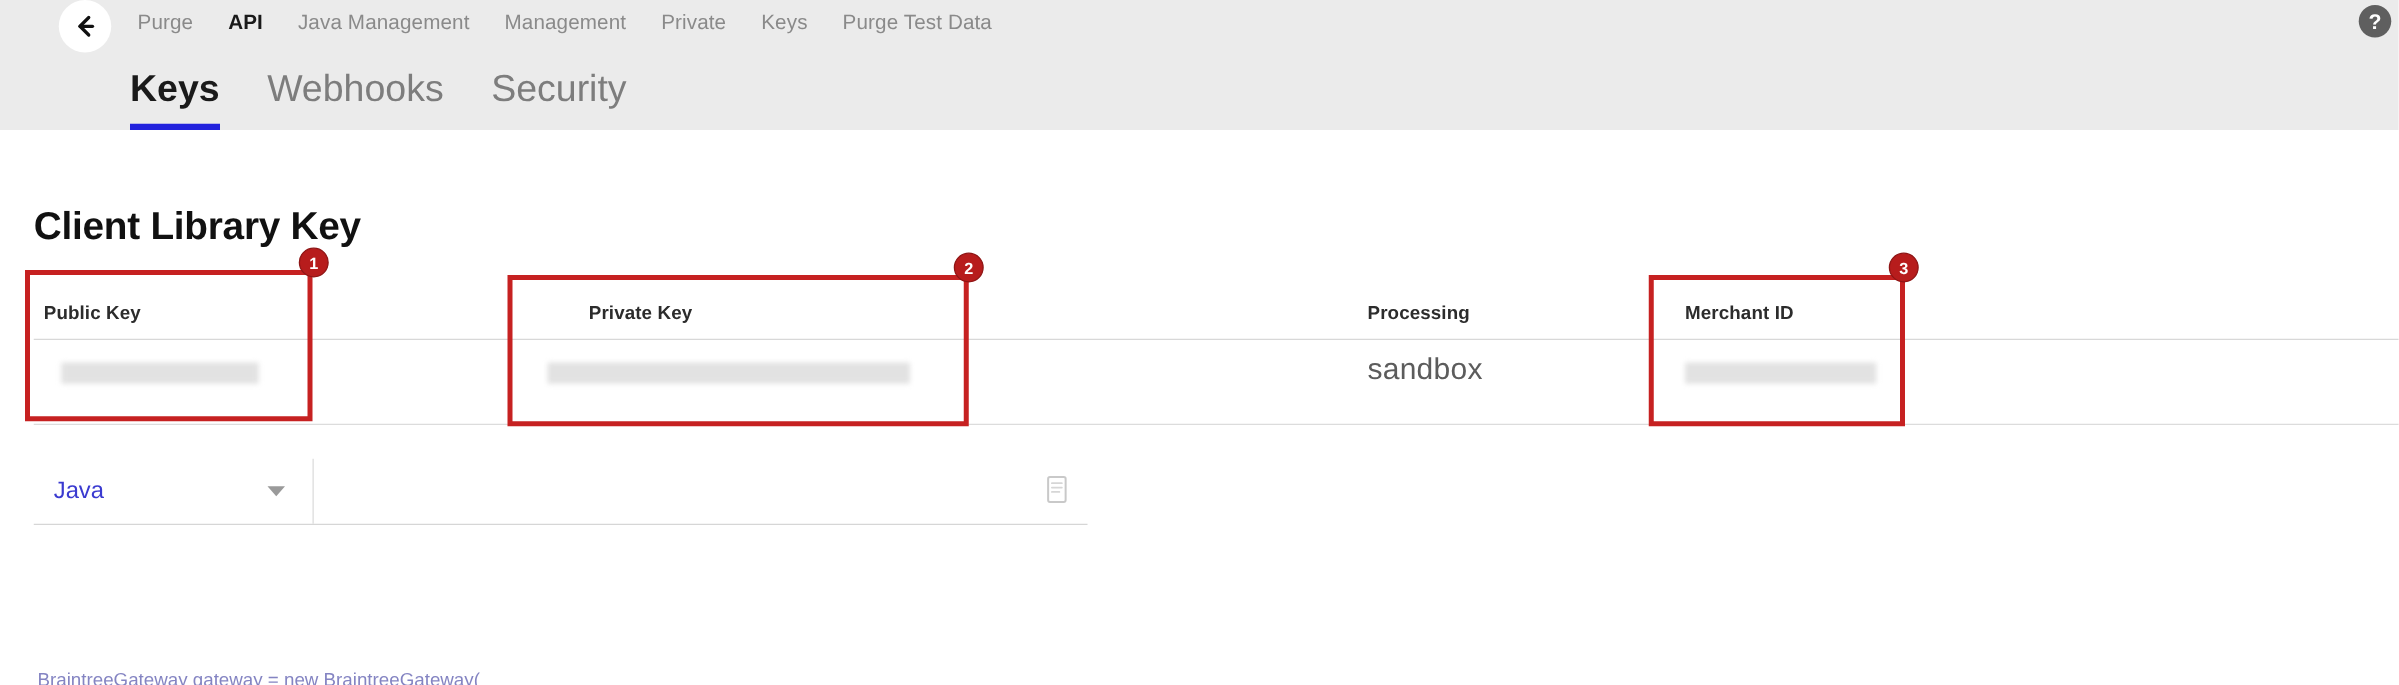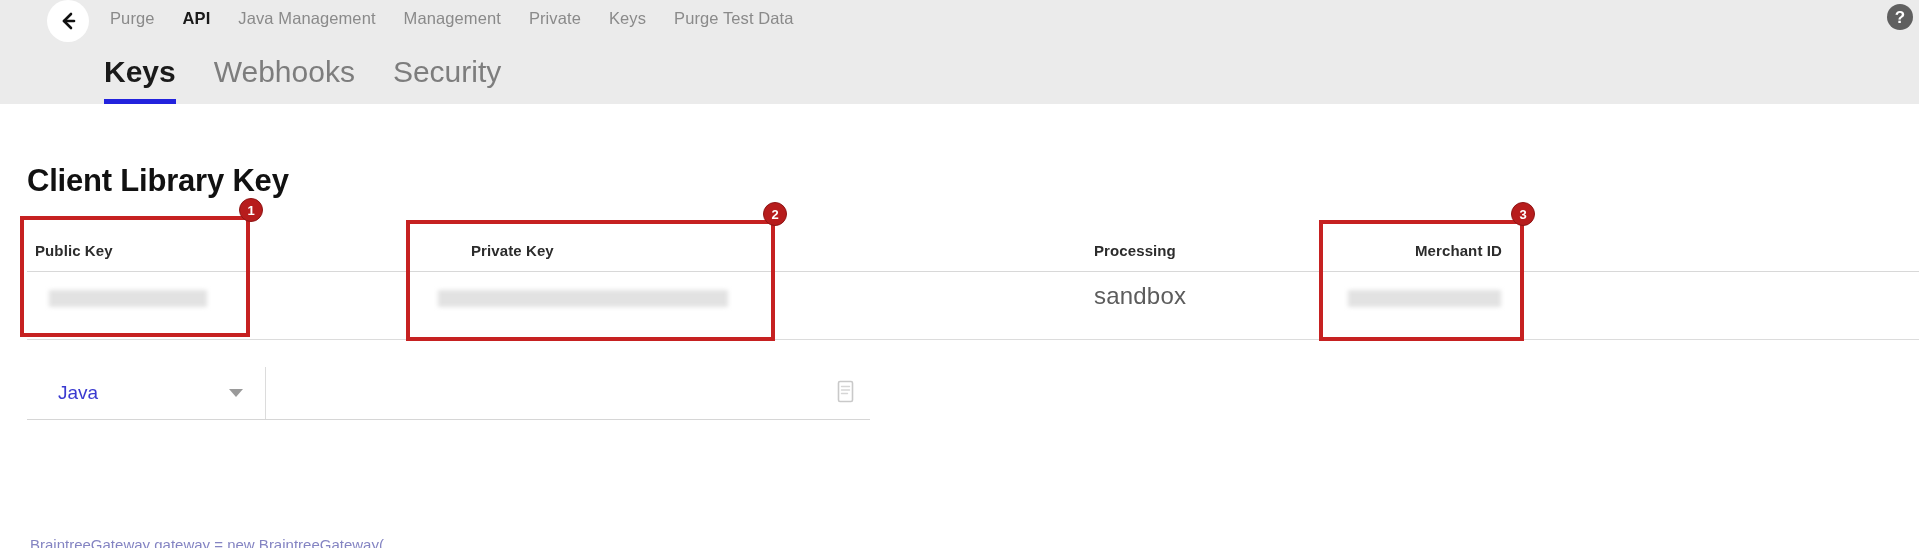--- a/index.html
+++ b/index.html
@@ -121,21 +121,21 @@
     width: 24px; height: 24px; border-radius: 50%;
     background: #b71c1c; color: #fff;
     font-size: 13px; font-weight: 700;
     display: flex; align-items: center; justify-content: center;
     line-height: 1;
     border: 1px solid #8e1515;
   }
 
   
   .lang-select {
-    position: absolute; left: 34px; top: 367px;
+    position: absolute; left: 19px; top: 367px;
     width: 232px; height: 52px;
     display: flex; align-items: center; justify-content: space-between;
     border-right: 1px solid #dcdcdc;
     padding: 0 22px 0 24px;
     cursor: pointer;
   }
   .lang-label { font-size: 19px; color: #3a3ad0; }
   .caret {
     width: 0; height: 0;
     border-left: 7px solid transparent;
@@ -195,21 +195,21 @@
     </div>
   </div>
 
   <h1 class="page-title">Client Library Key</h1>
 
   <div class="table-area">
 
     <div class="col-head" style="left:35px;">Public Key</div>
     <div class="col-head" style="left:438px;margin-left:33px;">Private Key</div>
     <div class="col-head" style="left:1094px;">Processing</div>
-    <div class="col-head" style="left:1415px;">Merchant ID</div>
+    <div class="col-head" style="left:1348px;">Merchant ID</div>
 
     <div class="row-divider"></div>
 
     <div class="cell" style="left:49px;">
       <div class="blur-bar" style="width:158px;"></div>
     </div>
     <div class="cell" style="left:438px;">
       <div class="blur-bar" style="width:290px;"></div>
     </div>
     <div class="cell env-value" style="left:1094px; top:64px;">sandbox</div>

